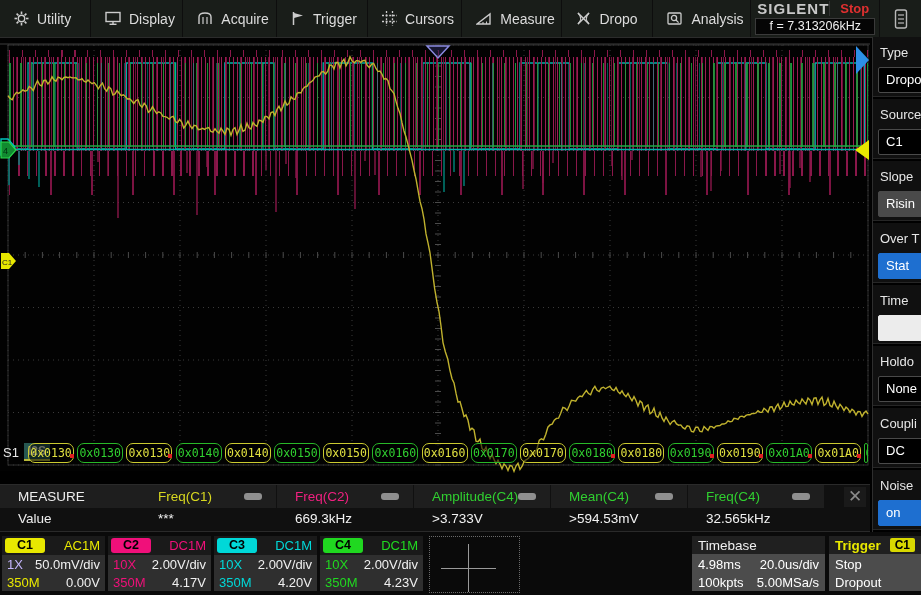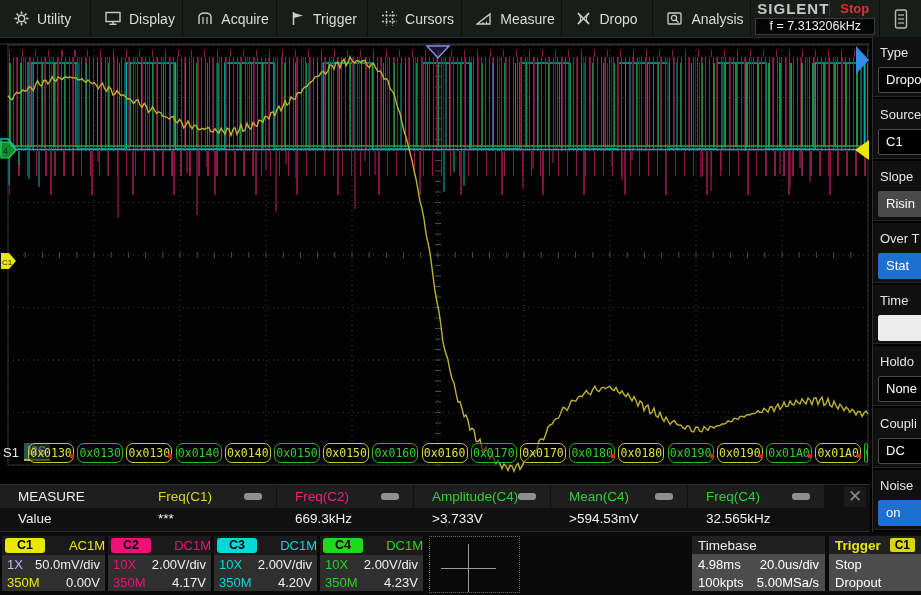--- a/index.html
+++ b/index.html
@@ -72,21 +72,21 @@
   .m-minus{width:18px;height:7px;background:#8f8f8f;border-radius:3px;margin-right:14px;}
   .m-col-val{position:absolute;top:23px;height:22px;line-height:22px;font-size:13.5px;color:#f2f2f2;padding-left:18px;box-sizing:border-box;}
   #m-close{position:absolute;right:4px;top:2px;width:22px;height:20px;color:#8a8a8a;font-size:17px;
            line-height:20px;text-align:center;background:#1a1a1a;}
   
   #bottombar{left:0;top:532px;width:921px;height:63px;background:#0a0a0a;z-index:20;}
   .ch-box{position:absolute;top:4px;width:103px;height:55px;background:#2f2f2f;font-size:13px;}
   .ch-r1{height:19px;background:#1a1a1a;display:flex;align-items:center;}
   .ch-badge{width:40px;height:15px;margin-left:3px;border-radius:3px;color:#000;font-weight:bold;
             text-align:center;line-height:15px;font-size:12.5px;}
-  .ch-imp{flex:1;text-align:right;font-size:13px;}
+  .ch-imp{flex:1;text-align:right;padding-right:5px;font-size:13px;}
   .ch-r2,.ch-r3{display:flex;height:18px;align-items:center;padding:0 5px;color:#f0f0f0;}
   .ch-l{flex:1;text-align:left;}
   #add-box{position:absolute;left:429px;top:4px;width:89px;height:55px;border:1px dotted #6a6a6a;}
   #tb-panel{position:absolute;left:692px;top:4px;width:133px;height:55px;}
   #trg-panel{position:absolute;left:829px;top:4px;width:92px;height:55px;overflow:hidden;}
   .p-head{height:18px;background:#202020;font-size:13.5px;display:flex;align-items:center;padding:0 6px;color:#f0f0f0;}
   .p-body{background:#4c4c4c;height:37px;font-size:13px;color:#fff;padding:1px 6px;box-sizing:border-box;}
   .p-row{display:flex;height:18px;align-items:center;}
   .p-row .pr{flex:1;text-align:right;}
   #trg-title{color:#e8e800;font-weight:bold;flex:1;}

